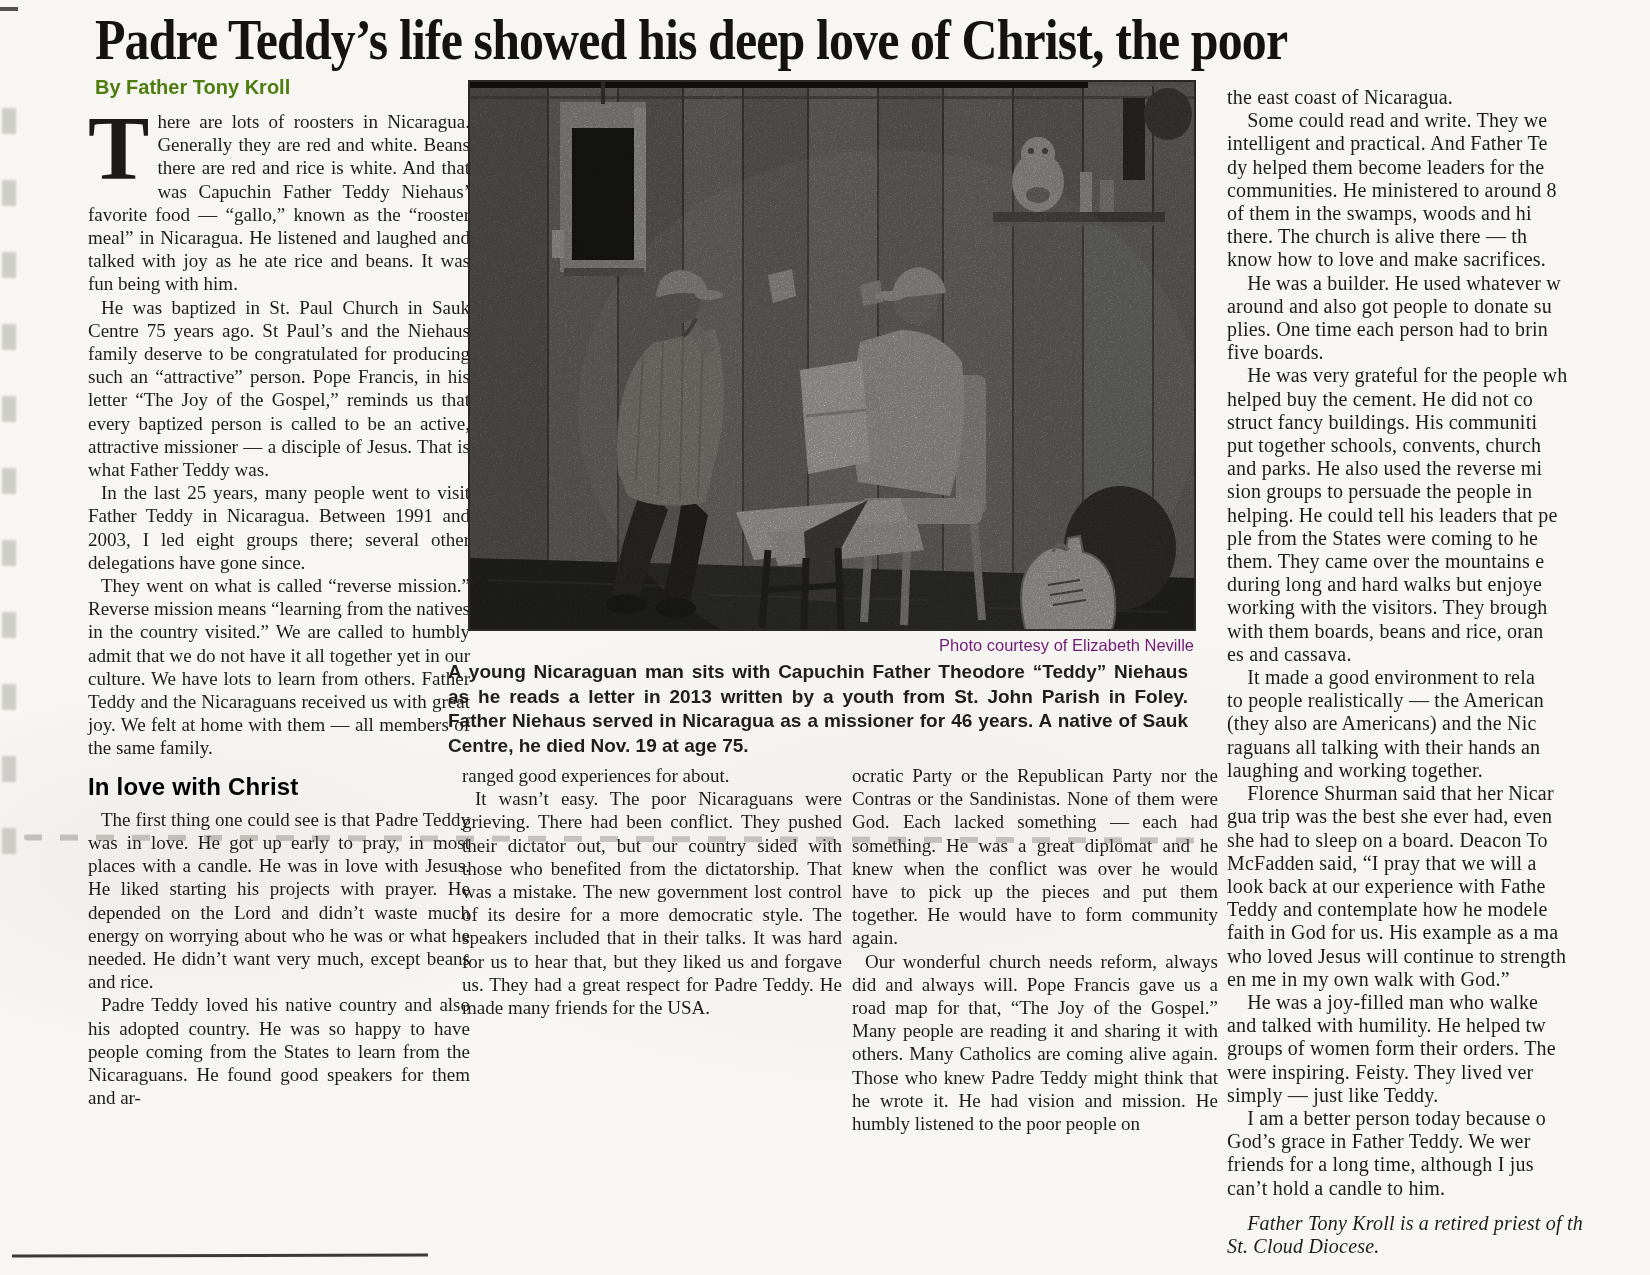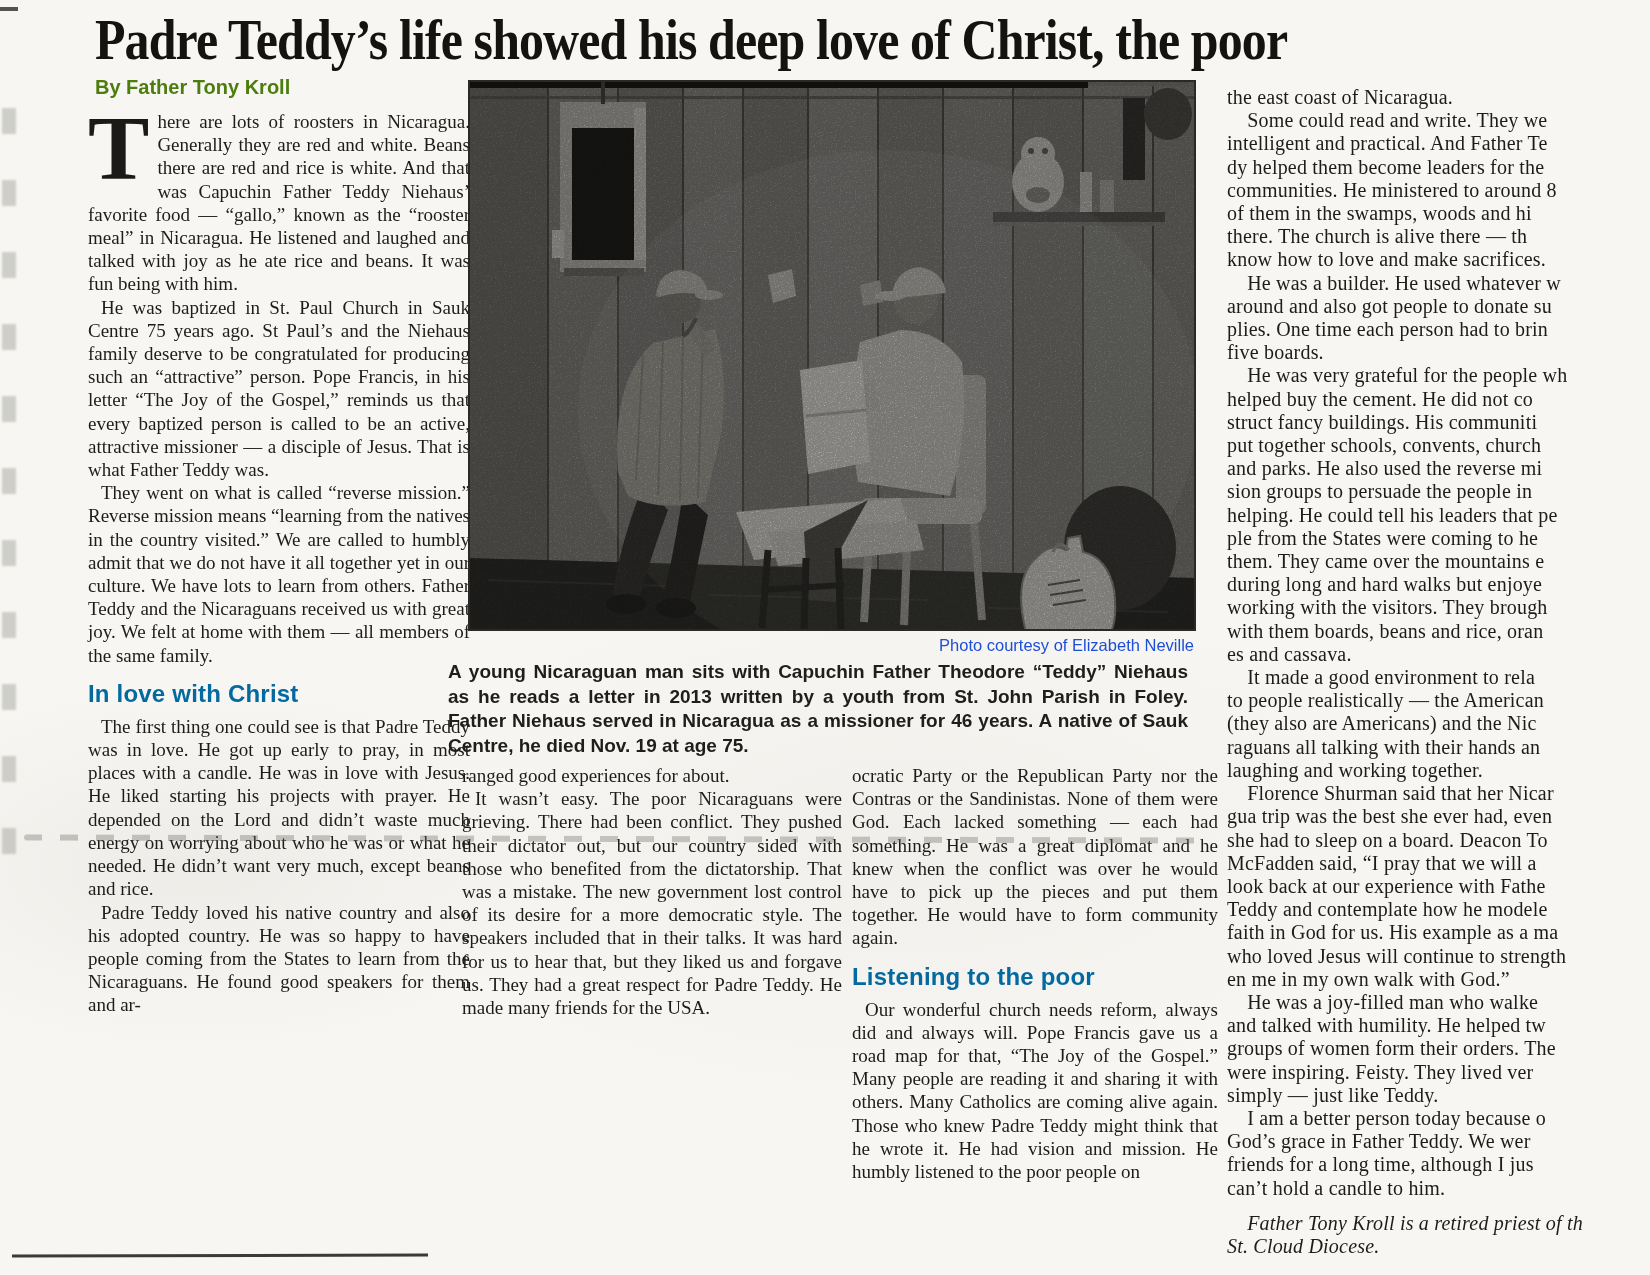--- a/index.html
+++ b/index.html
@@ -32,26 +32,26 @@
   .col3{left:852px;top:764px;width:366px;}
   .col4{left:1227px;top:86px;width:450px;}
   .col4 .flow{font-size:20px;line-height:23.2px;letter-spacing:.2px;white-space:pre-line;}
   .col4 .tagline{font-style:italic;font-size:20px;line-height:23.5px;margin-top:12px;white-space:pre-line;letter-spacing:.2px;}
   .dropcap{
     float:left;font-weight:bold;font-size:92px;line-height:68px;
     padding:4px 8px 0 0;color:#1b1a18;font-family:"Liberation Serif",serif;
   }
   h2.subhead{
     font-family:"Liberation Sans","DejaVu Sans",sans-serif;
-    font-size:24px;font-weight:bold;color:#0369a1;margin:13px 0 7px 0;letter-spacing:.2px;
+    font-size:24px;font-weight:bold;color:#000000;margin:13px 0 7px 0;letter-spacing:.2px;
   }
   figure.photo{position:absolute;left:468px;top:80px;width:728px;height:551px;margin:0;}
   .credit{
     position:absolute;left:468px;top:636px;width:726px;text-align:right;
-    font-family:"Liberation Sans","DejaVu Sans",sans-serif;font-size:16.5px;color:#1d4ed8;
+    font-family:"Liberation Sans","DejaVu Sans",sans-serif;font-size:16.5px;color:#701a75;
   }
   .caption{
     position:absolute;left:448px;top:660px;width:740px;
     font-family:"Liberation Sans","DejaVu Sans",sans-serif;
     font-weight:bold;font-size:19px;line-height:24.5px;color:#1f1e1c;text-align:justify;
   }
   .streak{
     position:absolute;left:24px;top:836px;width:1188px;height:6px;border-radius:3px;
     background:repeating-linear-gradient(90deg, rgba(105,103,98,.35) 0 18px, rgba(105,103,98,0) 18px 36px);
     transform:rotate(.15deg);filter:blur(.6px);
@@ -68,20 +68,21 @@
 <body>
 
 <div class="page">
 
   <h1 class="headline">Padre Teddy’s life showed his deep love of Christ, the poor</h1>
   <div class="byline">By Father Tony Kroll</div>
 
   <div class="col col1">
     <p><span class="dropcap">T</span><span>here are lots of roosters in Nicaragua. Generally they are red and white. Beans there are red and rice is white. And that was Capuchin Father Teddy Niehaus’ favorite food — “gallo,” known as the “rooster meal” in Nicaragua. He listened and laughed and talked with joy as he ate rice and beans. It was fun being with him.</span></p>
     <p class="indent">He was baptized in St. Paul Church in Sauk Centre 75 years ago. St Paul’s and the Niehaus family deserve to be congratulated for producing such an “attractive” person. Pope Francis, in his letter “The Joy of the Gospel,” reminds us that every baptized person is called to be an active, attractive missioner — a disciple of Jesus. That is what Father Teddy was.</p>
+    <p class="indent">In the last 25 years, many people went to visit Father Teddy in Nicaragua. Between 1991 and 2003, I led eight groups there; several other delegations have gone since.</p>
     <p class="indent">They went on what is called “reverse mission.” Reverse mission means “learning from the natives in the country visited.” We are called to humbly admit that we do not have it all together yet in our culture. We have lots to learn from others. Father Teddy and the Nicaraguans received us with great joy. We felt at home with them — all members of the same family.</p>
     <h2 class="subhead">In love with Christ</h2>
     <p class="indent">The first thing one could see is that Padre Teddy was in love. He got up early to pray, in most places with a candle. He was in love with Jesus. He liked starting his projects with prayer. He depended on the Lord and didn’t waste much energy on worrying about who he was or what he needed. He didn’t want very much, except beans and rice.</p>
     <p class="indent">Padre Teddy loved his native country and also his adopted country. He was so happy to have people coming from the States to learn from the Nicaraguans. He found good speakers for them and ar-</p>
   </div>
 
   <figure class="photo">
     <svg width="728" height="551" viewBox="0 0 728 551">
       <defs>
         <filter id="grain" x="0" y="0" width="100%" height="100%">
@@ -218,21 +219,20 @@
   <div class="credit">Photo courtesy of Elizabeth Neville</div>
   <div class="caption">A young Nicaraguan man sits with Capuchin Father Theodore “Teddy” Niehaus as he reads a letter in 2013 written by a youth from St. John Parish in Foley. Father Niehaus served in Nicaragua as a missioner for 46 years. A native of Sauk Centre, he died Nov. 19 at age 75.</div>
 
   <div class="col col2">
     <p>ranged good experiences for about.</p>
     <p class="indent">It wasn’t easy. The poor Nicaraguans were grieving. There had been conflict. They pushed their dictator out, but our country sided with those who benefited from the dictatorship. That was a mistake. The new government lost control of its desire for a more democratic style. The speakers included that in their talks. It was hard for us to hear that, but they liked us and forgave us. They had a great respect for Padre Teddy. He made many friends for the USA.</p>
   </div>
 
   <div class="col col3">
     <p>ocratic Party or the Republican Party nor the Contras or the Sandinistas. None of them were God. Each lacked something — each had something. He was a great diplomat and he knew when the conflict was over he would have to pick up the pieces and put them together. He would have to form community again.</p>
-    <h2 class="subhead">Listening to the poor</h2>
     <p class="indent">Our wonderful church needs reform, always did and always will. Pope Francis gave us a road map for that, “The Joy of the Gospel.” Many people are reading it and sharing it with others. Many Catholics are coming alive again. Those who knew Padre Teddy might think that he wrote it. He had vision and mission. He humbly listened to the poor people on</p>
   </div>
 
   <div class="col col4">
     <div class="flow">the east coast of Nicaragua.
  Some could read and write. They we
 intelligent and practical. And Father Te
 dy helped them become leaders for the
 communities. He ministered to around 8
 of them in the swamps, woods and hi

